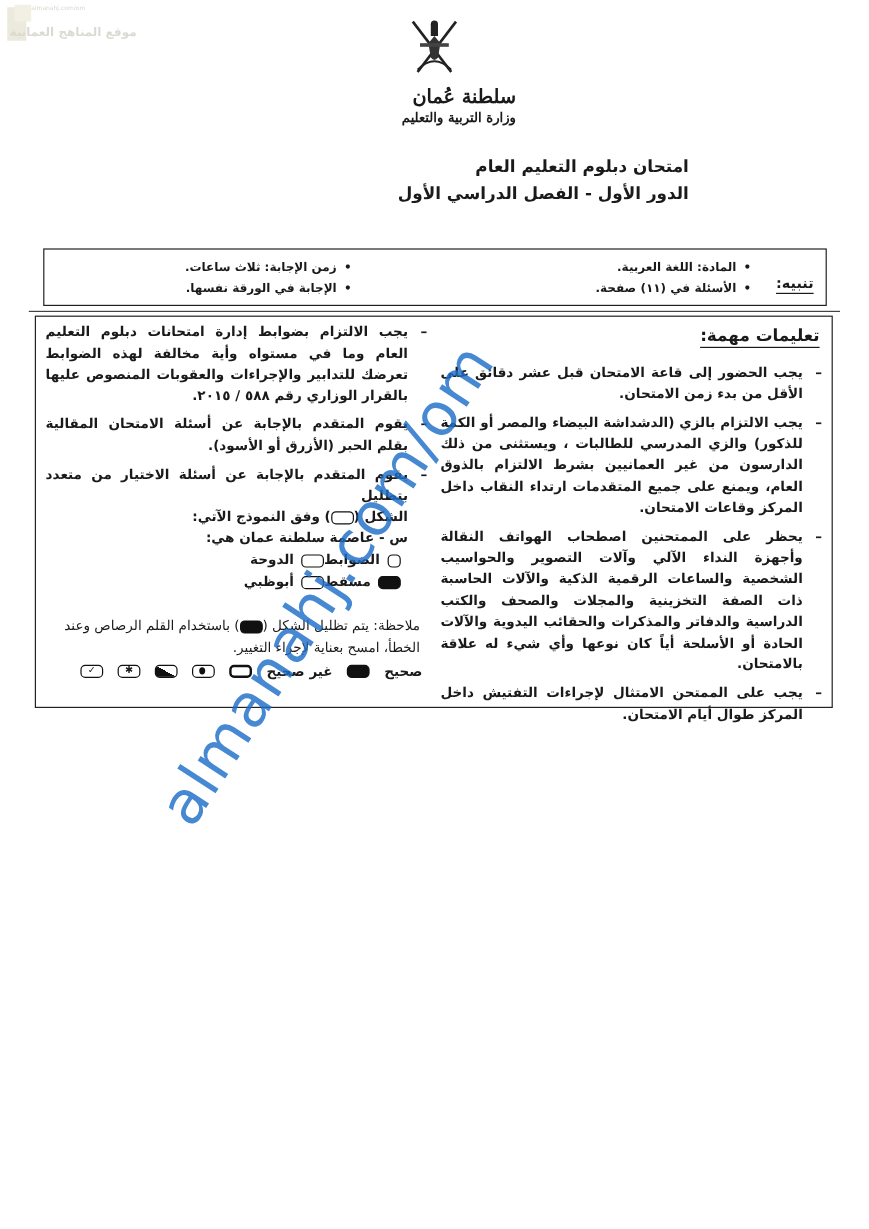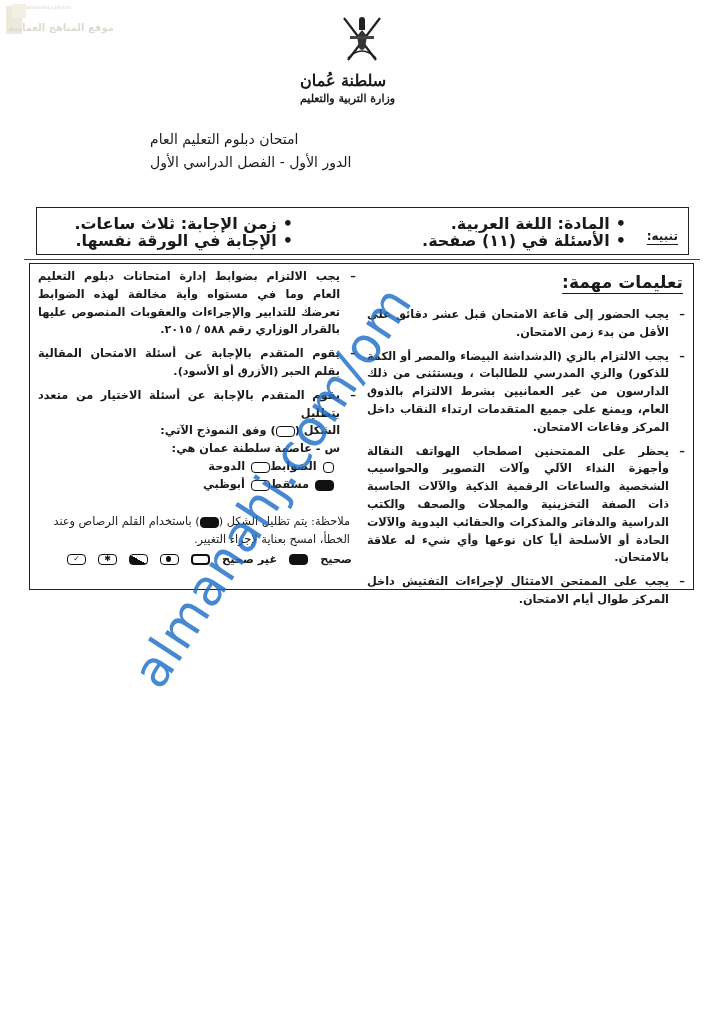--- a/index.html
+++ b/index.html
@@ -8,42 +8,42 @@
 
     .site-logo { position: absolute; left: 4px; top: 4px; width: 70px; height: 36px; opacity: 0.35; }
     .site-logo .sq { position: absolute; left: 2px; top: 2px; width: 16px; height: 28px; background: #c8c6a0; }
     .site-logo .sq2 { position: absolute; left: 8px; top: 0; width: 14px; height: 14px; background: #d8d6b0; }
     .site-logo .url { position: absolute; left: 22px; top: 0; font-size: 5px; color: #8a8870; white-space: nowrap; }
     .site-logo .nm { position: absolute; left: 4px; top: 18px; font-size: 10px; color: #9a9880; white-space: nowrap; direction: rtl; font-weight: bold; }
 
     .emblem { position: absolute; left: 340px; top: 14px; width: 44px; height: 54px; }
     .emblem svg { width: 100%; height: 100%; }
 
-    .ministry { position: absolute; left: 300px; top: 72px; width: 130px; text-align: left; direction: rtl; font-family: "DejaVu Serif", serif; font-weight: bold; }
+    .ministry { position: absolute; left: 300px; top: 72px; width: 130px; text-align: right; direction: rtl; font-family: "DejaVu Serif", serif; font-weight: bold; }
     .ministry .l1 { font-size: 16px; line-height: 18px; letter-spacing: 1px; }
     .ministry .l2 { font-size: 11px; line-height: 18px; }
 
-    .titles { position: absolute; left: 150px; top: 128px; width: 424px; text-align: left; direction: rtl; font-family: "DejaVu Sans", sans-serif; font-weight: normal; }
+    .titles { position: absolute; left: 150px; top: 128px; width: 424px; text-align: right; direction: rtl; font-family: "DejaVu Sans", sans-serif; font-weight: bold; }
     .titles div { font-size: 14px; line-height: 23px; }
 
     .notice-box { position: absolute; left: 36px; top: 207px; width: 653px; height: 48px; border: 1.5px solid #222; direction: rtl; }
     .notice-label { position: absolute; right: 10px; top: 21px; font-size: 12px; font-weight: bold; text-decoration: underline; text-underline-offset: 4px; }
-    .notice-col { position: absolute; top: 7px; font-size: 16px; font-weight: bold; line-height: 17px; }
+    .notice-col { position: absolute; top: 7px; font-size: 10px; font-weight: bold; line-height: 17px; }
     .notice-col.right { right: 62px; }
     .notice-col.left { right: 395px; }
     .notice-col .bl::before { content: "\2022"; margin-left: 6px; }
 
     .top-rule { position: absolute; left: 24px; top: 259px; width: 676px; height: 1px; background: #444; }
 
     .instr-box { position: absolute; left: 29px; top: 263px; width: 665px; height: 327px; border: 1.5px solid #222; direction: rtl; }
     .instr-col { position: absolute; top: 0; }
     .instr-col.right { right: 8px; width: 318px; top: 8px; }
     .instr-col.left { left: 8px; width: 318px; top: 4px; }
 
-    .instr-heading { font-size: 17px; font-weight: bold; text-decoration: underline; text-underline-offset: 5px; margin-bottom: 14px; margin-right: 2px; }
+    .instr-heading { font-size: 14px; font-weight: bold; text-decoration: underline; text-underline-offset: 5px; margin-bottom: 14px; margin-right: 2px; }
 
     .item { position: relative; padding-right: 16px; font-size: 11.3px; font-weight: bold; line-height: 17.8px; margin-bottom: 6px; text-align: justify; }
     .item::before { content: "\2013"; position: absolute; right: 0; top: 0; }
 
     .sample { padding-right: 16px; font-size: 11.3px; font-weight: bold; line-height: 18px; }
     .opts { display: grid; grid-template-columns: 64px 80px; padding-right: 22px; font-size: 11.3px; font-weight: bold; line-height: 18px; }
     .opt { display: flex; align-items: center; gap: 6px; }
 
     .bubble { display: inline-block; width: 19px; height: 11px; border: 1.8px solid #111; border-radius: 4px; vertical-align: middle; background: #fff; }
     .bubble.filled { background: #111; }

